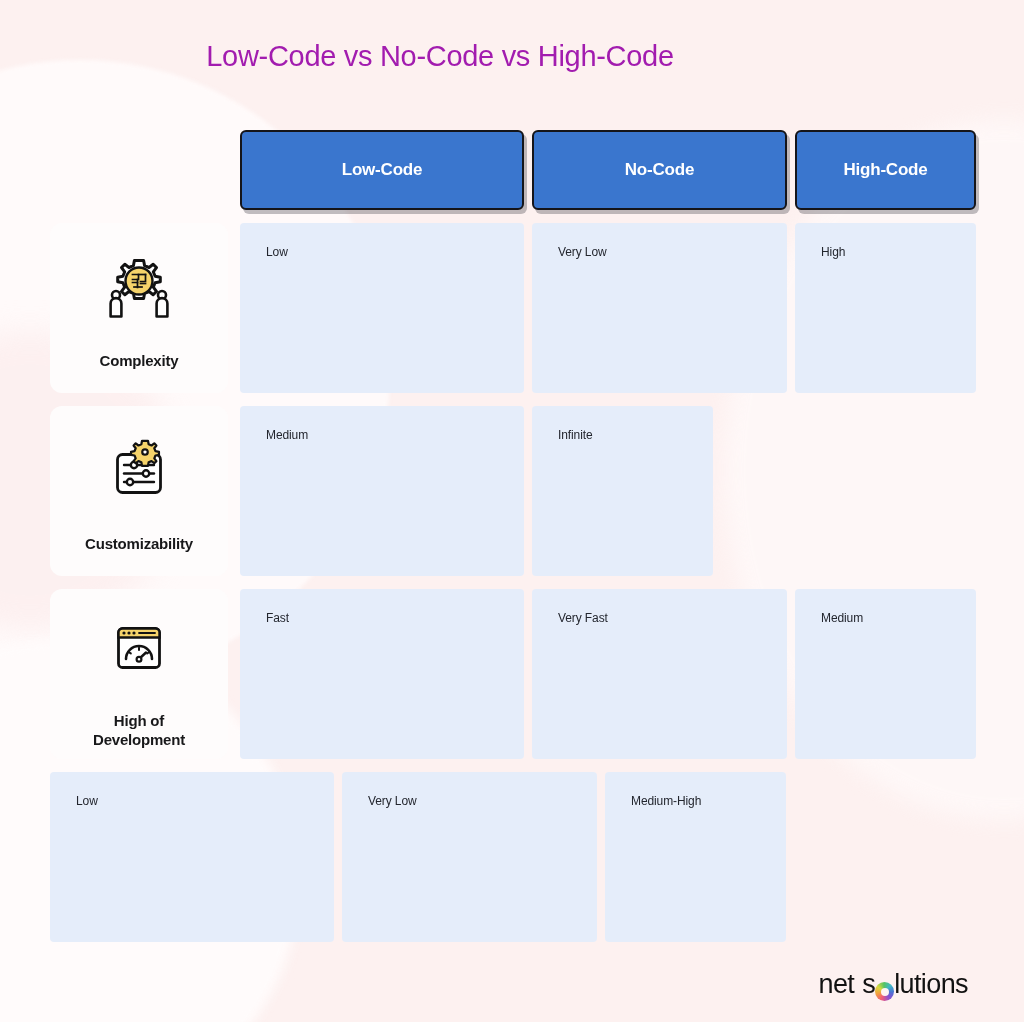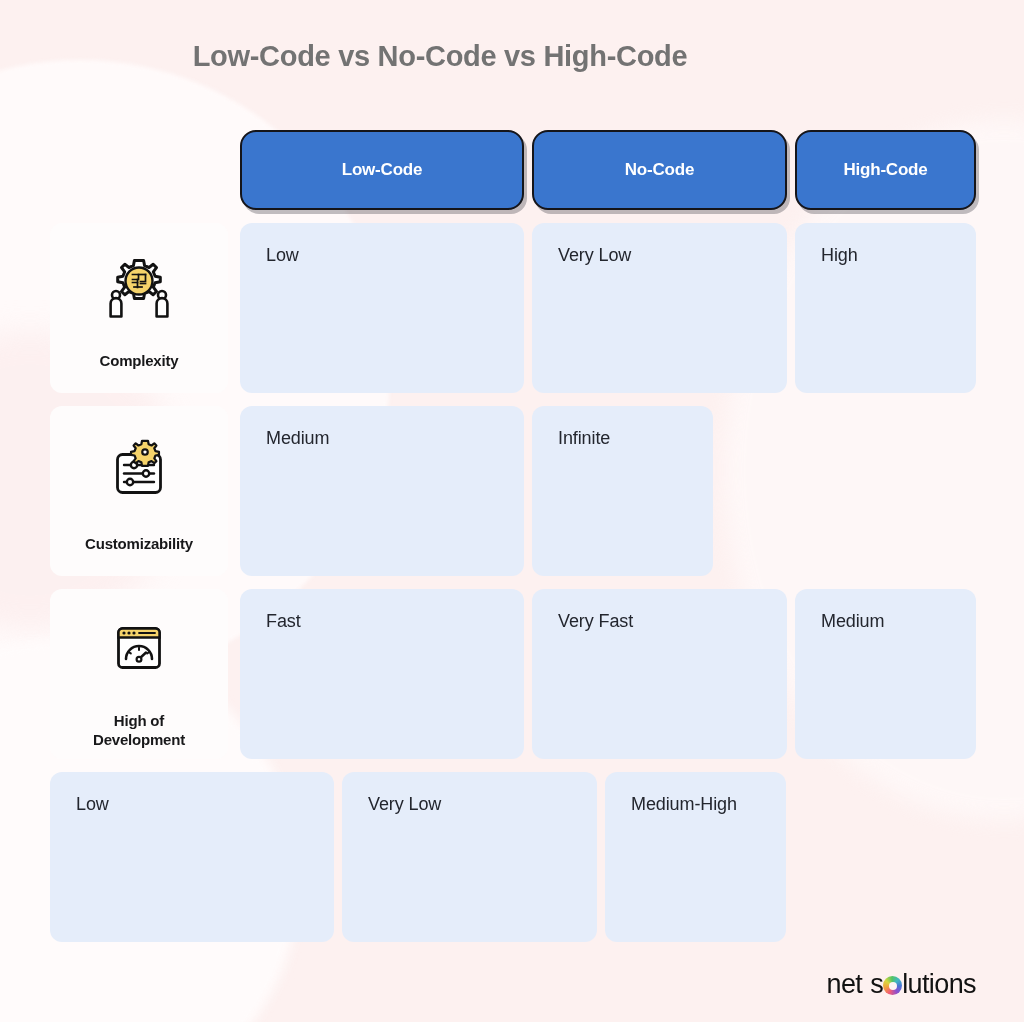--- a/index.html
+++ b/index.html
@@ -71,23 +71,23 @@
   }
 
   
   .title {
     position: absolute;
     top: 40px;
     left: 0;
     width: 880px;
     text-align: center;
     font-size: 29px;
-    font-weight: bold;
+    font-weight: normal;
     letter-spacing: -0.3px;
-    color: #737373;
+    color: #a21caf;
   }
 
   
   .grid {
     position: absolute;
     left: 50px;
     top: 130px;
     width: 930px;
   }
 
@@ -104,21 +104,21 @@
   .col-2      { width: 255px; flex: 0 0 255px; }
   .col-3      { width: 181px; flex: 0 0 181px; margin-right: 15px; }
 
   
   .header-row { height: 80px; }
   .header-spacer { width: 178px; flex: 0 0 178px; margin-right: 12px; }
 
   .hdr {
     background: #3a76ce;
     border: 2px solid #15151a;
-    border-radius: 16px;
+    border-radius: 6px;
     color: #ffffff;
     font-size: 17px;
     font-weight: bold;
     letter-spacing: -0.2px;
     display: flex;
     align-items: center;
     justify-content: center;
     box-shadow: 3px 4px 0 rgba(30,30,40,.28);
     height: 80px;
   }
@@ -141,42 +141,42 @@
     color: #18181a;
     text-align: center;
     line-height: 1.25;
     letter-spacing: -0.2px;
     padding: 0 8px;
   }
 
   
   .cell {
     background: #e5edfa;
-    border-radius: 12px;
+    border-radius: 4px;
     padding: 22px 26px;
-    font-size: 18px;
+    font-size: 12px;
     color: #23262e;
     letter-spacing: -0.1px;
   }
 
   
   .r1 .icon-card, .r1 .cell { height: 170px; }
   .r2 .icon-card, .r2 .cell { height: 170px; }
   .r3 .icon-card, .r3 .cell { height: 170px; }
   .r4 .icon-card, .r4 .cell { height: 170px; }
 
   .r3 .icon-card { padding-top: 30px; }
 
   
   .logo {
     position: absolute;
-    right: 48px;
+    right: 56px;
     bottom: 22px;
     display: flex;
-    align-items: center;
+    align-items: flex-end;
     font-size: 27px;
     font-weight: 500;
     color: #121212;
     letter-spacing: -0.6px;
   }
   .logo .gap { width: 8px; display: inline-block; }
   .logo-o {
     display: inline-block;
     width: 19px;
     height: 19px;

